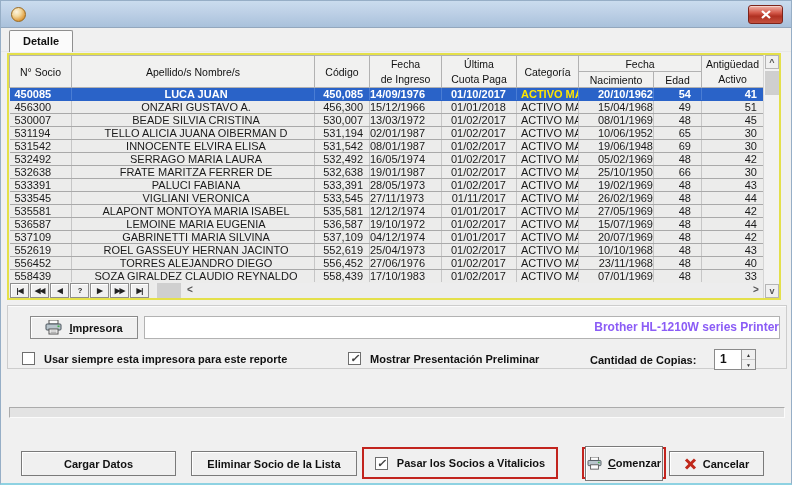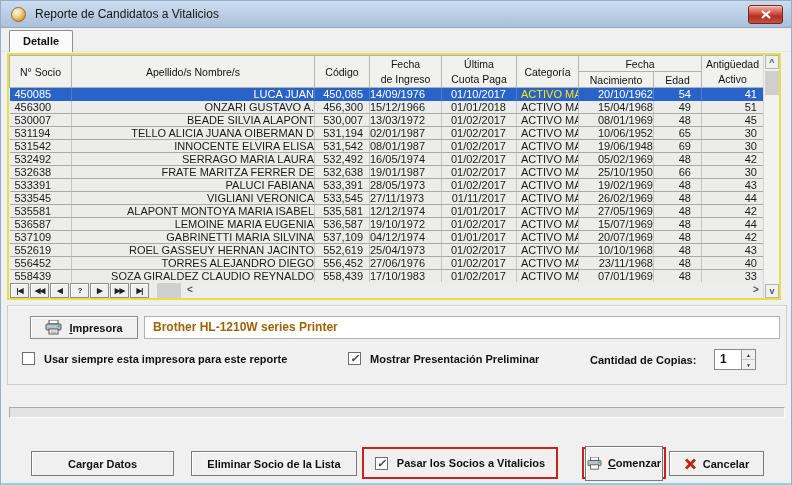--- a/index.html
+++ b/index.html
@@ -32,56 +32,56 @@
   
   .grid-panel{position:absolute;left:6px;top:52px;width:774px;height:247px;
     border:2px solid var(--focus);background:#ececeb;}
   table.grid{border-collapse:collapse;table-layout:fixed;width:754px;}
   .grid th{background:#f1f1f0;border:1px solid #b2b2b2;font-weight:normal;font-size:10.5px;
     color:#111;text-align:center;height:16px;padding:0;overflow:hidden;white-space:nowrap;}
   .grid th div{line-height:15px;}
   .grid td{height:13px;line-height:12px;font-size:11px;color:#1a1a1a;background:#ececeb;
     border-right:1px solid #c6c6c6;border-bottom:1px solid #a9a9a9;overflow:hidden;white-space:nowrap;padding:0;}
   .grid td:nth-child(1){text-align:left;padding-left:5px;}
-  .grid td:nth-child(2){text-align:right;padding-left:6px;}
+  .grid td:nth-child(2){text-align:center;padding-left:6px;}
   .grid td:nth-child(3){text-align:right;padding-right:6px;}
   .grid td:nth-child(4){text-align:right;padding-right:24px;}
   .grid td:nth-child(5){text-align:right;padding-right:10px;}
   .grid td:nth-child(6){text-align:right;padding-left:4px;}
   .grid td:nth-child(7){text-align:right;padding-right:0;}
   .grid td:nth-child(8){text-align:right;padding-right:10px;}
   .grid td:nth-child(9){text-align:right;padding-right:6px;}
-  tr.selected td{background:var(--sel-bg);color:var(--sel-fg);border-right-color:#4a7dd4;border-bottom-color:#2a63c8;}
+  tr.selected td{background:var(--sel-bg);color:var(--sel-fg);border-right-color:#4a7dd4;border-bottom-color:#2a63c8;font-weight:bold;}
   tr.selected td:nth-child(6){color:var(--cat-sel);}
 
   
   .vscroll{position:absolute;top:0;right:0;width:16px;height:243px;background:#f2f2f2;border-left:1px solid #d5d5d5;}
   .sbtn{position:absolute;left:1px;width:14px;height:14px;background:#f0f0f0;border:1px solid #b5b5b5;
     font-size:9px;line-height:12px;text-align:center;color:#555;font-weight:bold;}
   .vthumb{position:absolute;left:1px;top:16px;width:14px;height:24px;background:#cfcfcf;}
 
   
   .grid-footer{position:absolute;left:0;bottom:0;height:16px;width:754px;background:#ececeb;display:flex;align-items:center;}
   .navbtn{width:19px;height:15px;margin-left:1px;background:#f0f0f0;border:1px solid #8e8e8e;
     box-shadow:inset 1px 1px #fff;font-size:7.5px;font-weight:bold;color:#222;
     display:flex;align-items:center;justify-content:center;letter-spacing:-1px;}
   .hscroll{position:relative;flex:1;height:15px;margin-left:6px;background:#ededed;}
   .hthumb{position:absolute;left:2px;top:0;width:24px;height:15px;background:#cfcfcf;}
   .harrow{position:absolute;top:0;width:14px;height:15px;font-size:10px;font-weight:bold;color:#555;
     text-align:center;line-height:14px;}
   .harrow.left{left:28px;} .harrow.right{right:0;}
 
   
-  .printer-panel{position:absolute;left:6px;top:304px;width:780px;height:80px;
+  .printer-panel{position:absolute;left:6px;top:304px;width:780px;height:64px;
     border:1px solid #cdcdcd;background:#f0f0f0;box-shadow:inset 0 1px #fbfbfb;padding-left:48px;}
   .impresora-btn{position:absolute;left:22px;top:10px;width:108px;height:23px;background:#f0f0f0;
     border:1px solid #8a8a8a;box-shadow:inset 1px 1px #fff;display:flex;align-items:center;justify-content:center;
     gap:7px;font-size:11px;font-weight:bold;color:#111;}
   .printer-field{position:absolute;left:136px;top:10px;width:636px;height:23px;background:#fff;
-    border:1px solid #b2b2b2;font-size:12px;font-weight:bold;color:#a16207;line-height:21px;padding-left:8px;}
+    border:1px solid #b2b2b2;font-size:12px;font-weight:bold;color:#8b5cf6;line-height:21px;padding-left:8px;text-align:right;}
 
   .chk{display:flex;align-items:center;gap:9px;position:absolute;cursor:default;}
   .chk .box{width:13px;height:13px;background:#fff;border:1px solid #6e6e6e;
     display:flex;align-items:center;justify-content:center;}
   .chk .mark{font-size:11px;font-weight:bold;color:#444;line-height:11px;}
   .chk:not(.checked) .mark{display:none;}
   .chk .lbl{font-size:11px;font-weight:bold;color:#111;}
   .chk-always{left:14px;top:46px;}
   .chk-preview{left:340px;top:46px;}
   .copies-label{position:absolute;left:582px;top:48px;font-size:11px;font-weight:bold;color:#111;}
@@ -93,37 +93,36 @@
   .spin-btns div:last-child{border-bottom:none;}
 
   
   .separator{position:absolute;left:8px;top:406px;width:776px;height:11px;background:#e3e3e3;
     border:1px solid;border-color:#ababab #fbfbfb #fbfbfb #ababab;}
 
   
   .btn{position:absolute;top:450px;height:25px;background:#f0f0f0;border:1px solid #7a7a7a;
     box-shadow:inset 1px 1px #fff;font-size:11px;font-weight:bold;color:#111;
     display:flex;align-items:center;justify-content:center;gap:6px;}
-  .btn-load{left:30px;width:143px;text-align:center;}
+  .btn-load{left:20px;width:155px;text-align:center;}
   .btn-remove{left:190px;width:166px;}
   .redbox{position:absolute;top:446px;border:2px solid var(--hibox);display:flex;align-items:center;justify-content:center;}
   .redbox-chk{left:361px;width:196px;height:32px;background:#f0f0f0;}
   .redbox-start{left:581px;width:84px;height:32px;}
   .btn-start{position:static;width:78px;height:35px;}
   .btn-cancel{left:668px;width:95px;}
   u{text-decoration:underline;}
 </style>
 </head>
 <body>
 
 <div class="dialog">
 
   <div class="titlebar">
     <span class="app-icon"></span>
-    <span class="title-text">Reporte de Candidatos a Vitalicios</span>
     <div class="close-btn">
       <svg width="10" height="9" viewBox="0 0 10 9">
         <line x1="1" y1="1" x2="9" y2="8" stroke="#ffffff" stroke-width="2.2"></line>
         <line x1="9" y1="1" x2="1" y2="8" stroke="#ffffff" stroke-width="2.2"></line>
       </svg>
     </div>
   </div>
 
   <div class="tab">Detalle</div>
   <div class="tabpage-line"></div>
@@ -184,21 +183,21 @@
             <td>456,300</td>
             <td>15/12/1966</td>
             <td>01/01/2018</td>
             <td>ACTIVO MA</td>
             <td>15/04/1968</td>
             <td>49</td>
             <td>51</td>
           </tr>
           <tr>
             <td>530007</td>
-            <td>BEADE SILVIA ALAPONT</td>
+            <td>BEADE SILVIA CRISTINA</td>
             <td>530,007</td>
             <td>13/03/1972</td>
             <td>01/02/2017</td>
             <td>ACTIVO MA</td>
             <td>08/01/1969</td>
             <td>48</td>
             <td>45</td>
           </tr>
           <tr>
             <td>531194</td>

